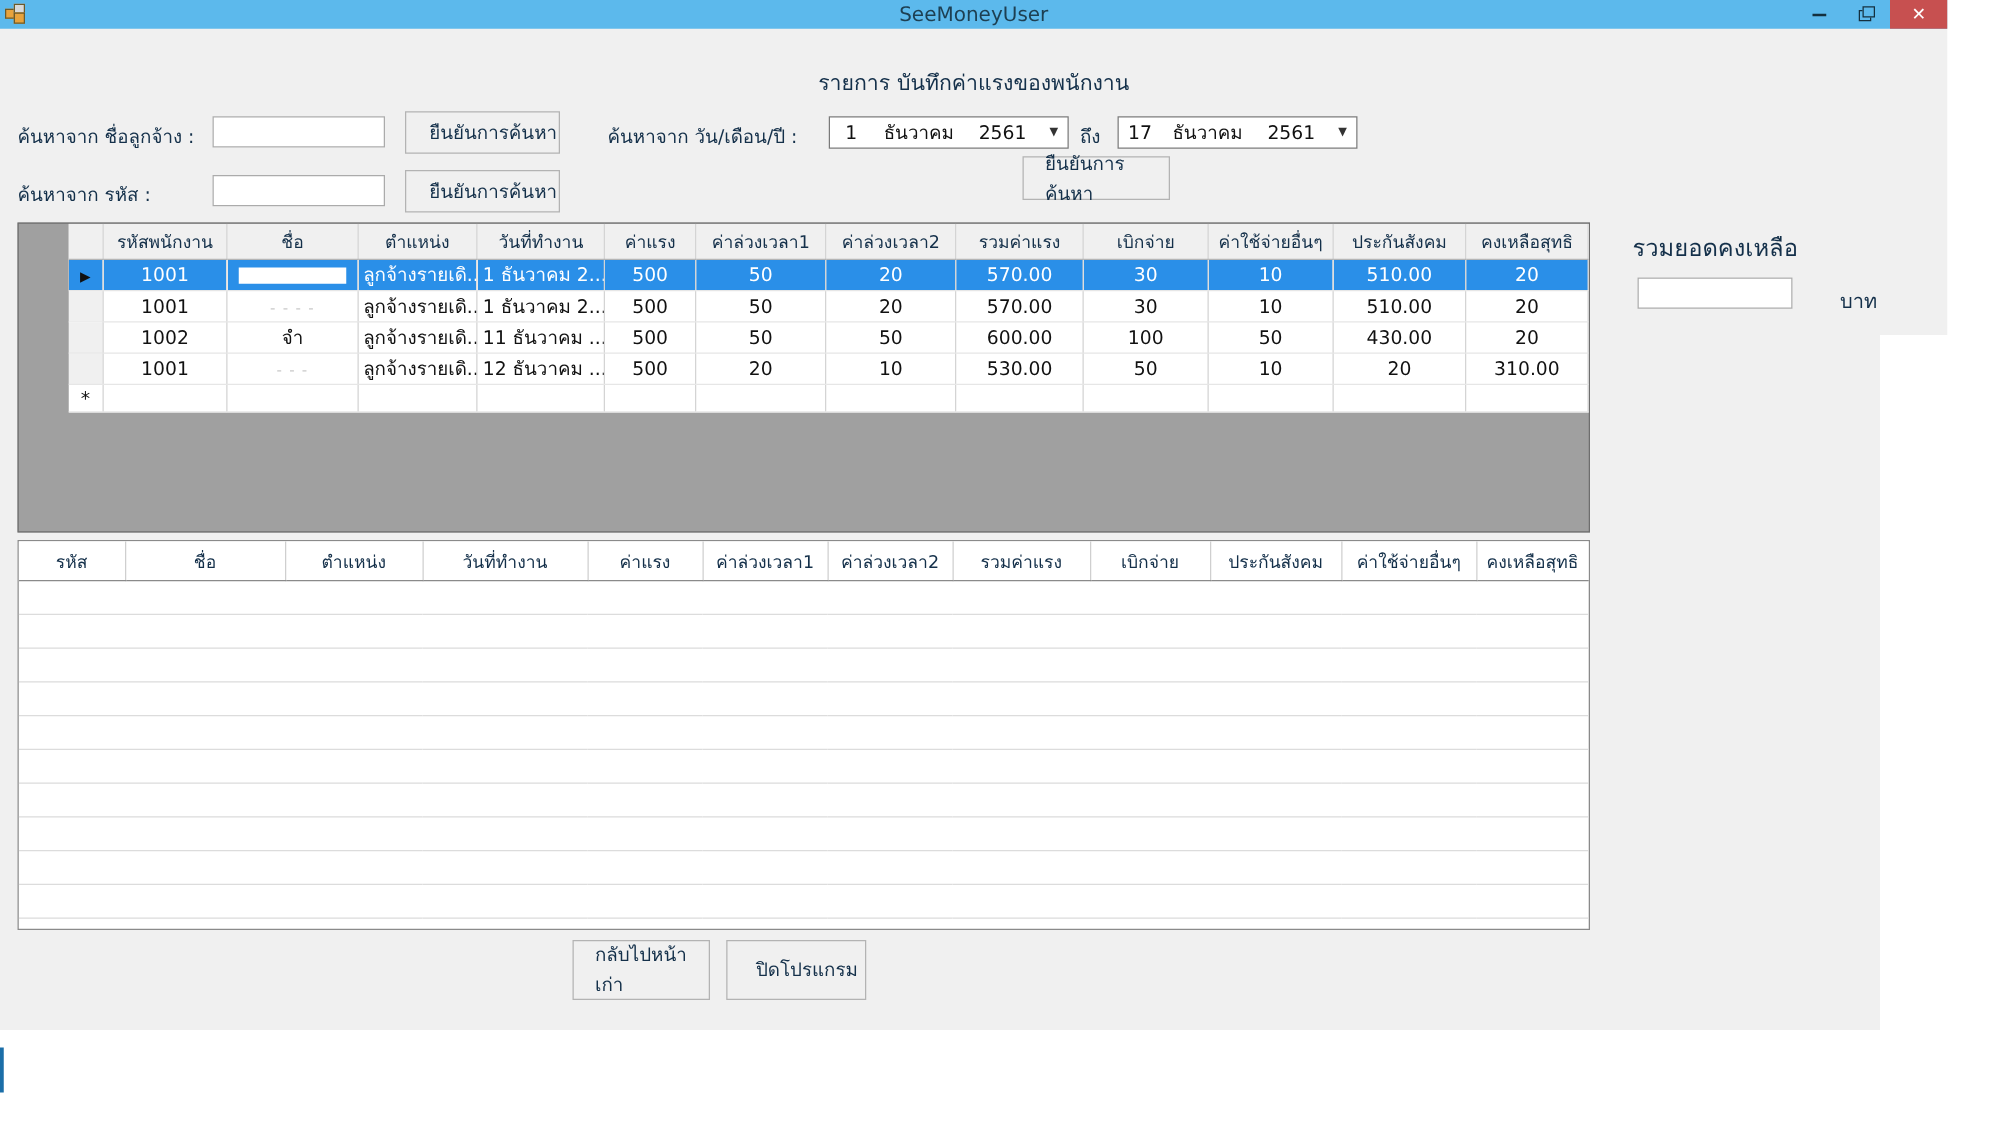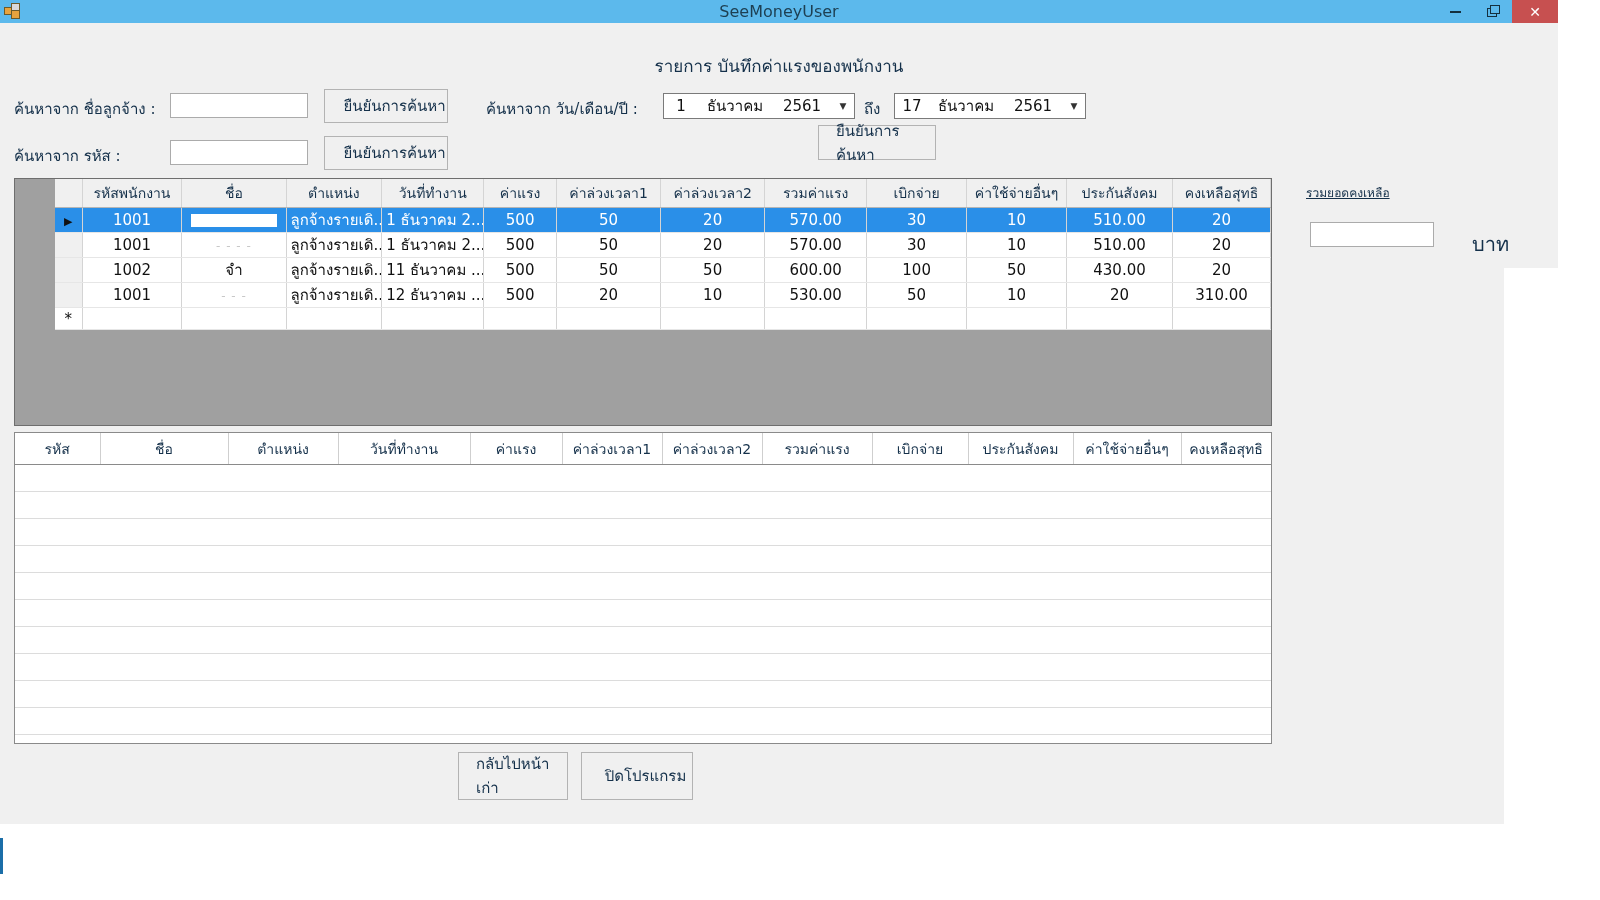--- a/index.html
+++ b/index.html
@@ -105,23 +105,23 @@
 
   
   .grid2{position:absolute;left:14px;top:432px;width:1258px;height:312px;background:#fff;
     border:1px solid #8a8a8a;box-sizing:border-box;overflow:hidden;}
   table.dg2{border-collapse:collapse;width:100%;table-layout:fixed;}
   table.dg2 th{background:#fff;border-right:1px solid #cfcfcf;border-bottom:1px solid #8a8a8a;
     font-weight:normal;font-size:14px;color:#14304a;height:31px;padding:0 2px;}
   table.dg2 td{border-right:1px solid #cfcfcf;border-bottom:1px solid #dcdcdc;height:24px;}
 
   
-  .sum-label{position:absolute;left:1306px;top:183px;font-size:12px;color:#14304a;text-decoration:underline;}
+  .sum-label{position:absolute;left:1306px;top:183px;font-size:19px;color:#14304a;}
   .sum-box{position:absolute;left:1310px;top:222px;width:124px;height:25px;}
-  .sum-unit{position:absolute;left:1472px;top:228px;font-size:20px;color:#14304a;}
+  .sum-unit{position:absolute;left:1472px;top:228px;font-size:16px;color:#14304a;}
   .btn-print{left:1311px;top:268px;width:128px;height:54px;font-size:19px;color:#222;}
 
   
   .btn-back{left:458px;top:752px;width:110px;height:48px;}
   .btn-close{left:581px;top:752px;width:112px;height:48px;}
 
   
   .under-white{position:absolute;left:0;top:824px;width:1600px;height:76px;background:#fff;}
   .blue-accent{position:absolute;left:0px;top:838px;width:3px;height:36px;background:#1b6ea8;}
   .right-white{position:absolute;left:1558px;top:0;width:42px;height:900px;background:#fff;}

